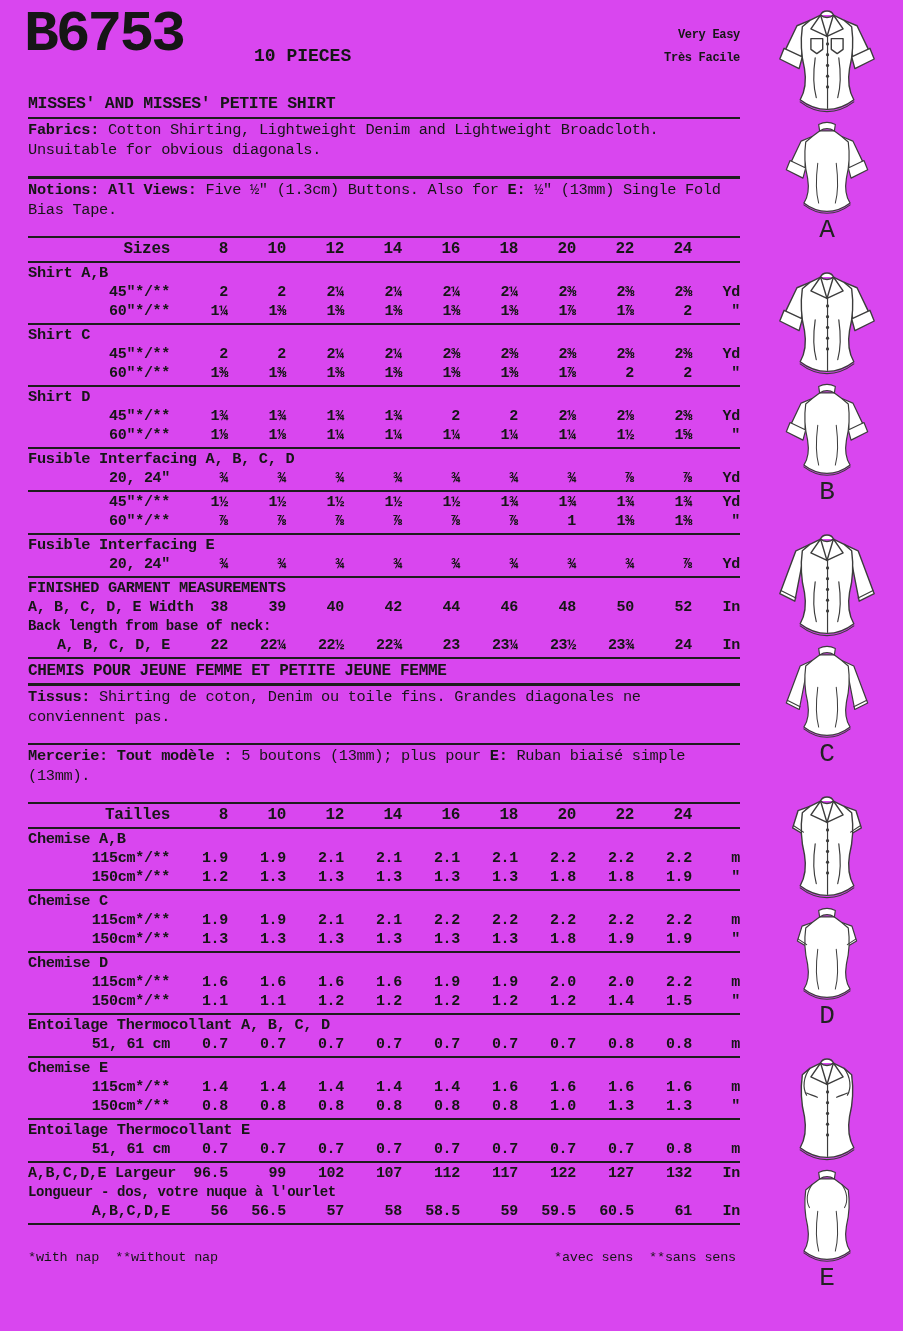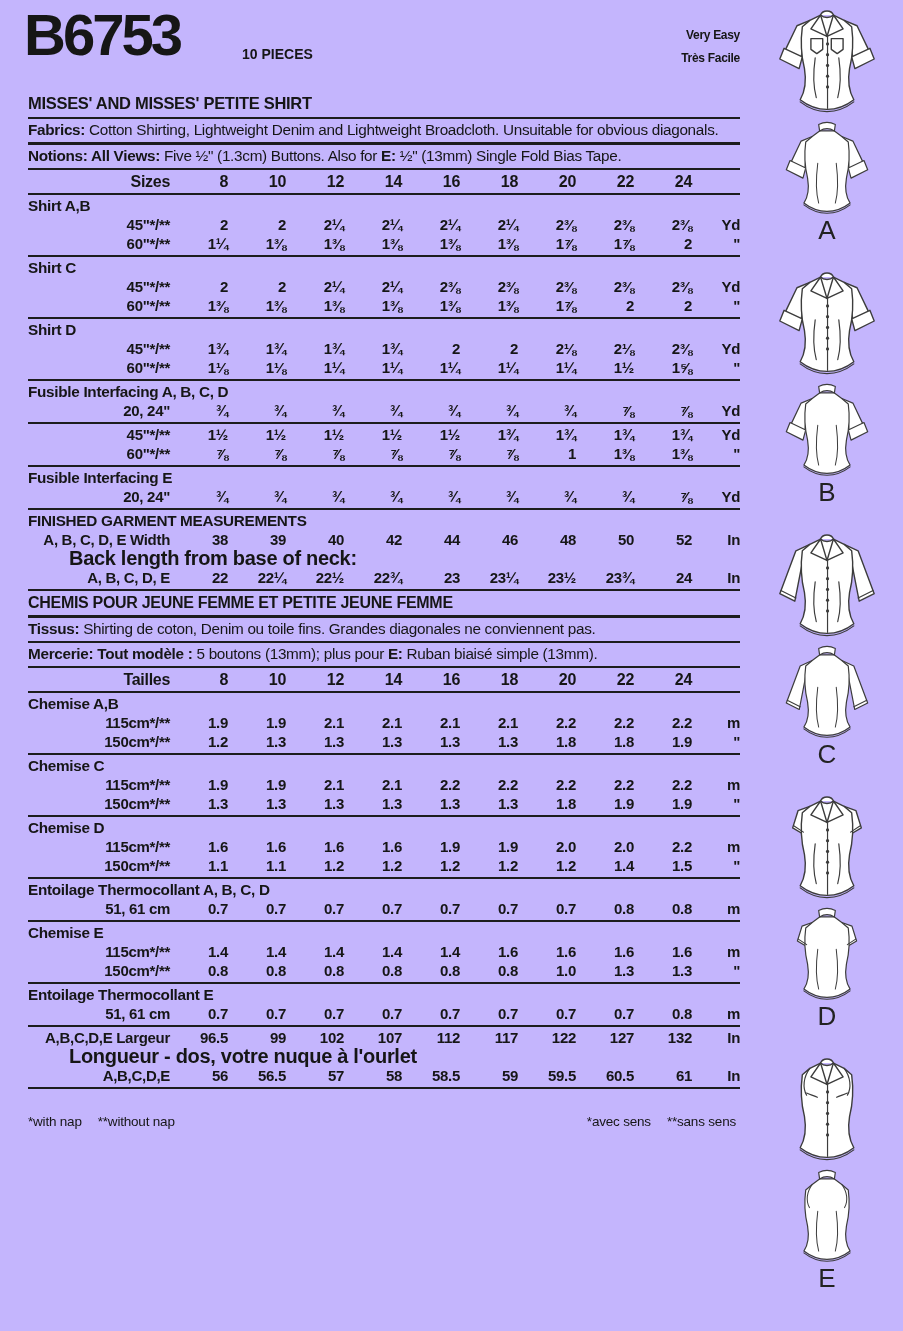--- a/index.html
+++ b/index.html
@@ -1,42 +1,42 @@
 <!DOCTYPE html>
 <html><head>
 <meta charset="utf-8">
 <style>
   html,body{margin:0;padding:0;background:#e8e8e8;}
   .page{
-    position:relative;width:903px;height:1331px;background:#c4b5fd;
-    font-family:Liberation Sans, sans-serif;color:#161616;overflow:hidden;
+    position:relative;width:903px;height:1331px;background:#d946ef;
+    font-family:Liberation Mono, monospace;color:#161616;overflow:hidden;
   }
   .left{position:absolute;left:28px;top:0;width:712px;}
   .right{position:absolute;left:752px;top:0;width:150px;height:1331px;}
 
   
   .header{position:relative;height:92px;}
   .pattern-number{position:absolute;left:-4px;top:6px;font-size:58px;font-weight:bold;letter-spacing:-3px;line-height:1;}
-  .pieces{position:absolute;left:214px;top:46px;font-size:14px;font-weight:bold;letter-spacing:0;}
+  .pieces{position:absolute;left:226px;top:46px;font-size:18px;font-weight:bold;letter-spacing:0;}
   .difficulty{position:absolute;right:0;top:24px;text-align:right;font-size:12px;font-weight:bold;line-height:23px;letter-spacing:-0.3px;}
 
   .en-title{font-size:16.5px;font-weight:bold;letter-spacing:-0.3px;padding:2px 0 4px;}
   .rule{height:2.4px;background:#1d1d1d;}
-  .infoline{font-size:15.3px;letter-spacing:-0.3px;line-height:20px;padding:1px 0 2px;}
+  .infoline{font-size:15.3px;letter-spacing:-0.3px;line-height:20px;padding:1px 0 16px;}
   .infoline .b{font-weight:bold;}
   .fr-banner{font-size:16px;font-weight:bold;letter-spacing:-0.3px;line-height:20px;padding:2px 0 2px;}
 
   
   .stable{border-bottom:2.4px solid #1d1d1d;}
   .trow{display:grid;grid-template-columns:142px repeat(9,58px) 1fr;line-height:19px;font-size:15px;font-weight:bold;letter-spacing:-0.3px;text-align:right;}
   .trow span{white-space:nowrap;}
   .thead{font-size:16px;line-height:21px;padding:1px 0;}
   .sec{border-top:2.4px solid #1d1d1d;padding:1px 0 2px;}
   .sec-title{font-size:15.3px;font-weight:bold;line-height:19px;letter-spacing:-0.3px;}
-  .subhead{font-size:20px;font-weight:bold;line-height:19px;letter-spacing:-0.3px;margin-left:41px;}
+  .subhead{font-size:14px;font-weight:bold;line-height:19px;letter-spacing:-0.3px;}
 
   .footnotes{display:flex;justify-content:space-between;font-size:13.5px;letter-spacing:-0.2px;padding-top:25px;}
   .footnotes span{margin-right:16px;}
   .fn-right span:last-child{margin-right:4px;}
 
   
   .fig-group{height:262px;text-align:center;}
   .fig-group svg{display:block;margin:0 auto;}
   .fig-letter{font-size:26px;font-weight:400;color:#222;line-height:26px;margin-top:1px;}
 </style>

